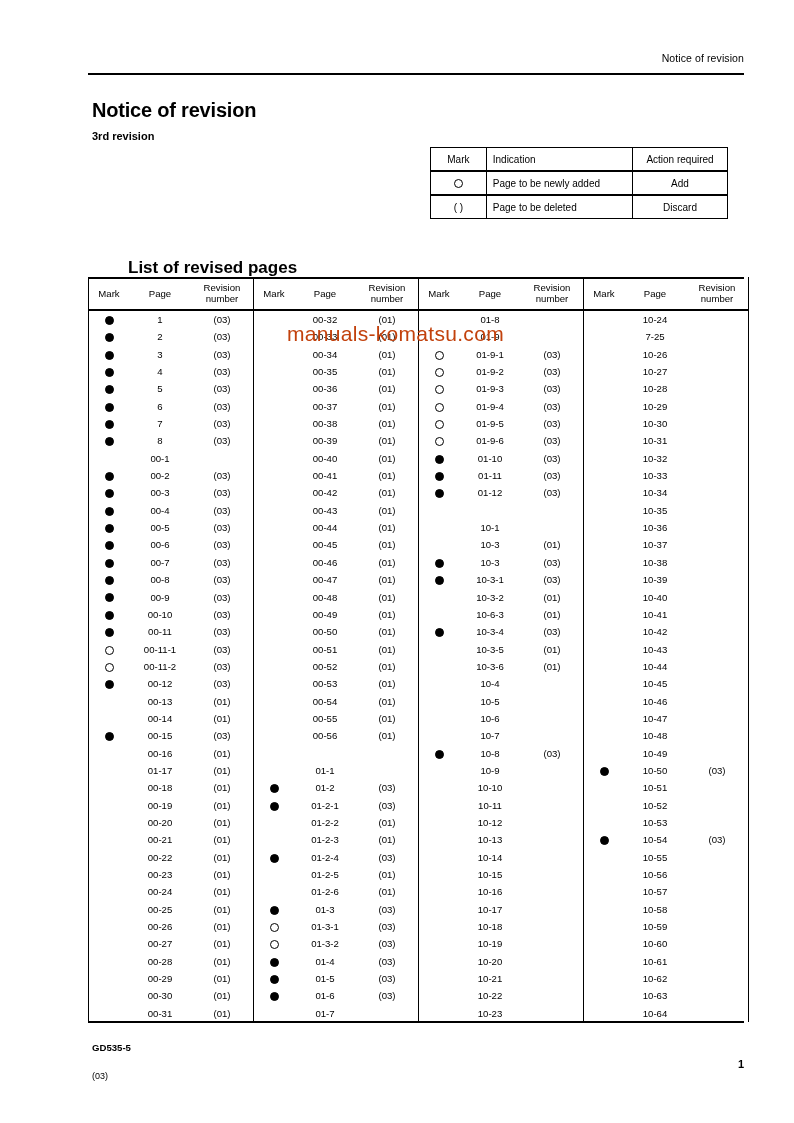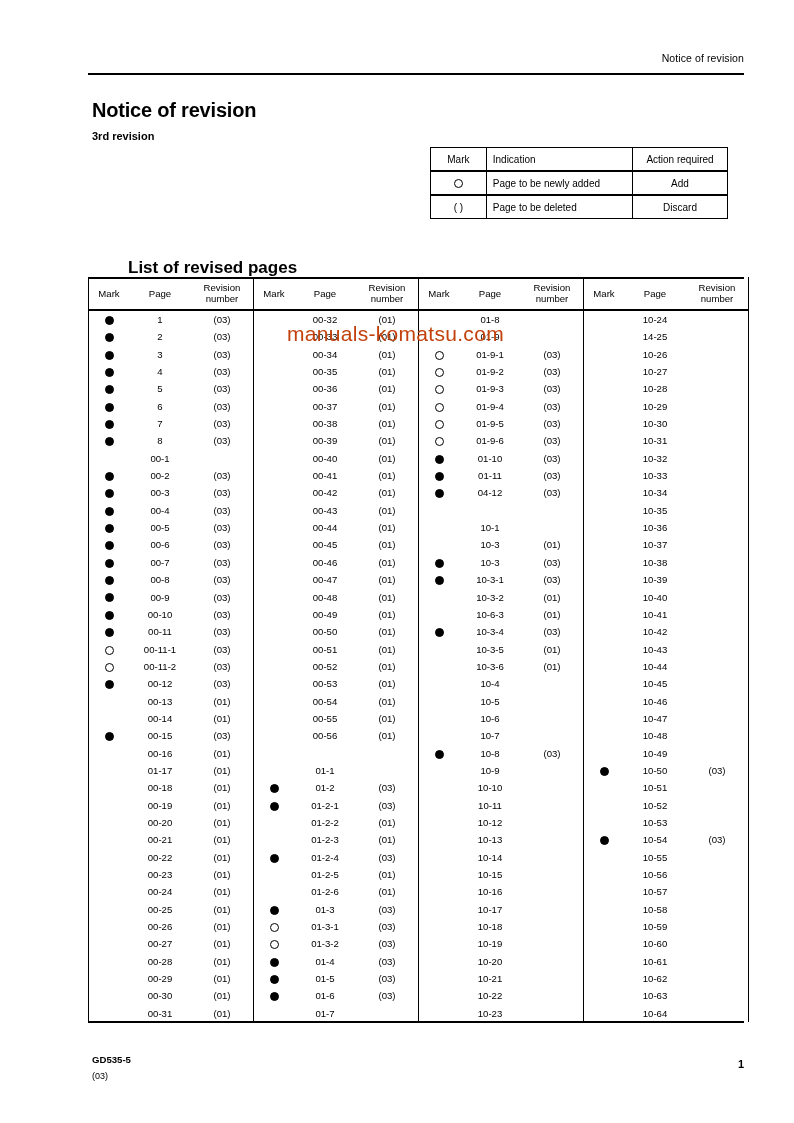--- a/index.html
+++ b/index.html
@@ -178,21 +178,20 @@
   }
 
   
   .footer-model {
     position: absolute;
     left: 92px;
     top: 1042px;
     font-size: 9.6px;
     font-weight: bold;
     line-height: 11.5px;
-    margin-top: 12px;
   }
   .footer-rev {
     position: absolute;
     left: 92px;
     top: 1071px;
     font-size: 9px;
   }
   .footer-page {
     position: absolute;
     left: 88px;
@@ -734,21 +733,21 @@
                   <td class="col-page">01-10</td>
                   <td class="col-rev">(03)</td>
                 </tr>
                 <tr>
                   <td class="col-mark"><span class="mark-filled"></span></td>
                   <td class="col-page">01-11</td>
                   <td class="col-rev">(03)</td>
                 </tr>
                 <tr>
                   <td class="col-mark"><span class="mark-filled"></span></td>
-                  <td class="col-page">04-12</td>
+                  <td class="col-page">01-12</td>
                   <td class="col-rev">(03)</td>
                 </tr>
                 <tr>
                   <td class="col-mark"></td>
                   <td class="col-page"></td>
                   <td class="col-rev"></td>
                 </tr>
                 <tr>
                   <td class="col-mark"></td>
                   <td class="col-page">10-1</td>
@@ -907,21 +906,21 @@
                 </tr>
               </thead>
               <tbody>
                 <tr>
                   <td class="col-mark"></td>
                   <td class="col-page">10-24</td>
                   <td class="col-rev"></td>
                 </tr>
                 <tr>
                   <td class="col-mark"></td>
-                  <td class="col-page">14-25</td>
+                  <td class="col-page">7-25</td>
                   <td class="col-rev"></td>
                 </tr>
                 <tr>
                   <td class="col-mark"></td>
                   <td class="col-page">10-26</td>
                   <td class="col-rev"></td>
                 </tr>
                 <tr>
                   <td class="col-mark"></td>
                   <td class="col-page">10-27</td>

